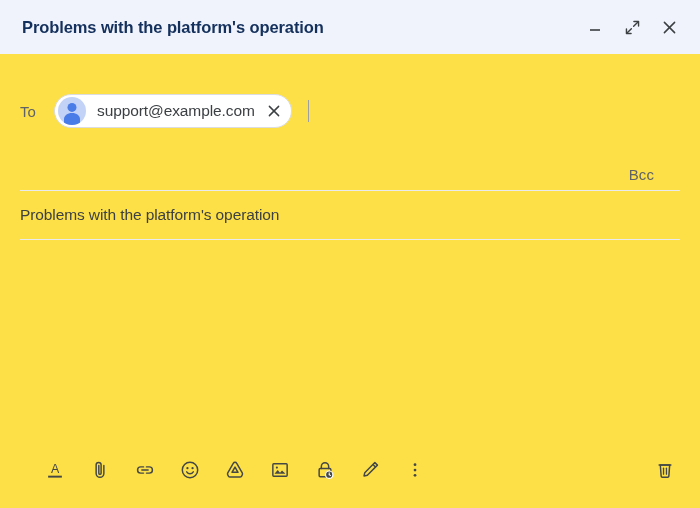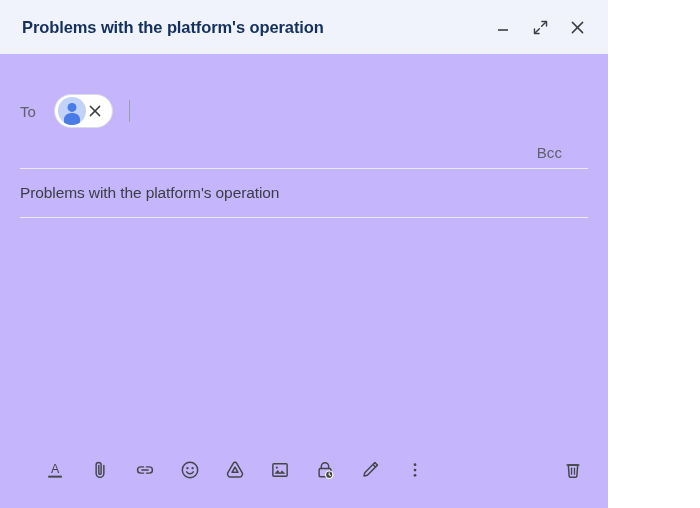--- a/index.html
+++ b/index.html
@@ -9,23 +9,23 @@
   body {
     width: 700px;
     height: 508px;
     background: #ffffff;
     font-family: "Liberation Sans", sans-serif;
     overflow: hidden;
   }
 
   .compose-window {
     position: relative;
-    width: 608px;
+    width: 700px;
     height: 508px;
-    background: #c4b5fd;
+    background: #fde047;
     display: flex;
     flex-direction: column;
   }
 
   
   .title-bar {
     height: 54px;
     background: #f0f3fc;
     display: flex;
     align-items: center;
@@ -134,20 +134,21 @@
 
   
   .bcc-row {
     display: flex;
     justify-content: flex-end;
     align-items: center;
     height: 32px;
     padding: 0 20px 0 20px;
     box-sizing: border-box;
     flex: 0 0 auto;
+    margin-top: 22px;
   }
   .bcc-label {
     font-size: 15px;
     color: #5f6368;
     cursor: pointer;
     letter-spacing: 0.1px;
     margin-right: 26px;
   }
 
   .divider {
@@ -297,20 +298,21 @@
 
     <div class="recip-row">
       <div class="recip-label">To</div>
       <div class="chip">
         <div class="chip-avatar">
           <svg width="28" height="28" viewBox="0 0 28 28" aria-hidden="true">
             <circle cx="14" cy="10.4" r="4.5" fill="#4a7ce8"></circle>
             <path d="M14 16c-4.6 0-8 2.7-8 6.1V28h16v-5.9c0-3.4-3.4-6.1-8-6.1z" fill="#4a7ce8"></path>
           </svg>
         </div>
+        <span class="chip-email">support@example.com</span>
         <span class="chip-remove">
           <svg width="16" height="16" viewBox="0 0 18 18" aria-hidden="true">
             <g stroke="currentColor" stroke-width="1.6" stroke-linecap="round">
               <path d="M3.8 3.8l10.4 10.4"></path>
               <path d="M14.2 3.8L3.8 14.2"></path>
             </g>
           </svg>
         </span>
       </div>
       <div class="caret"></div>

